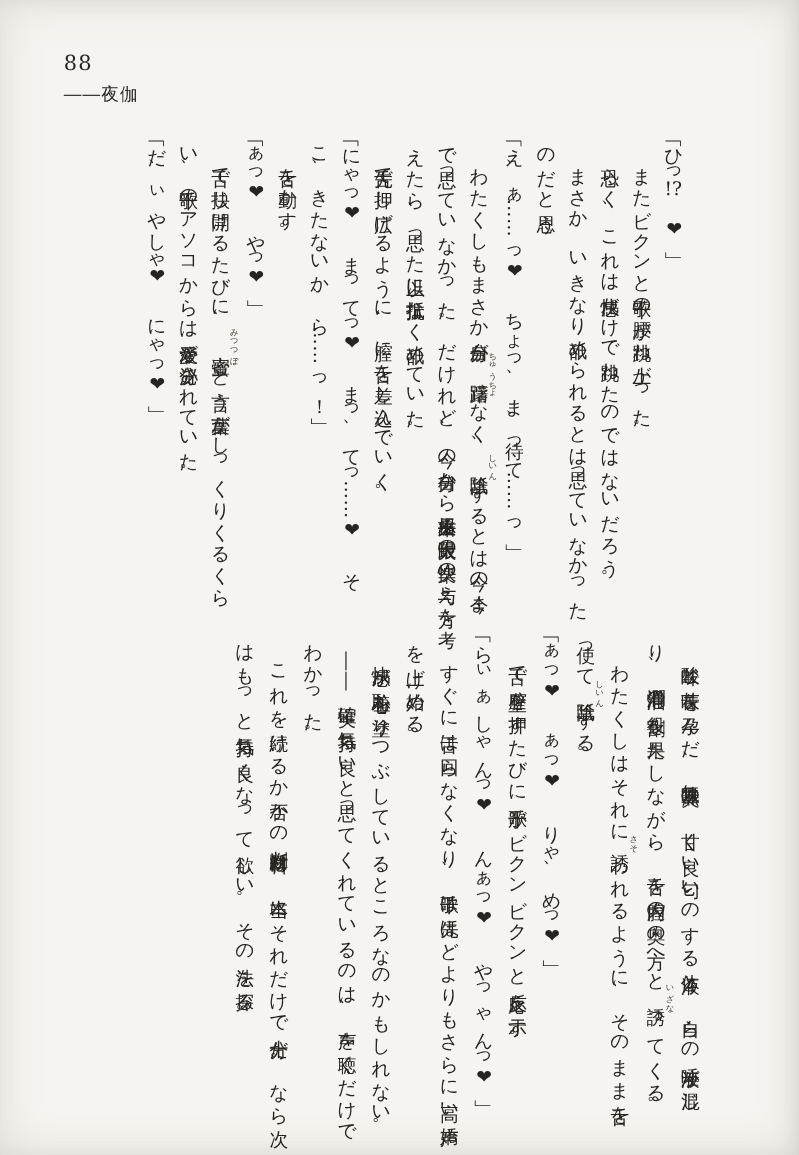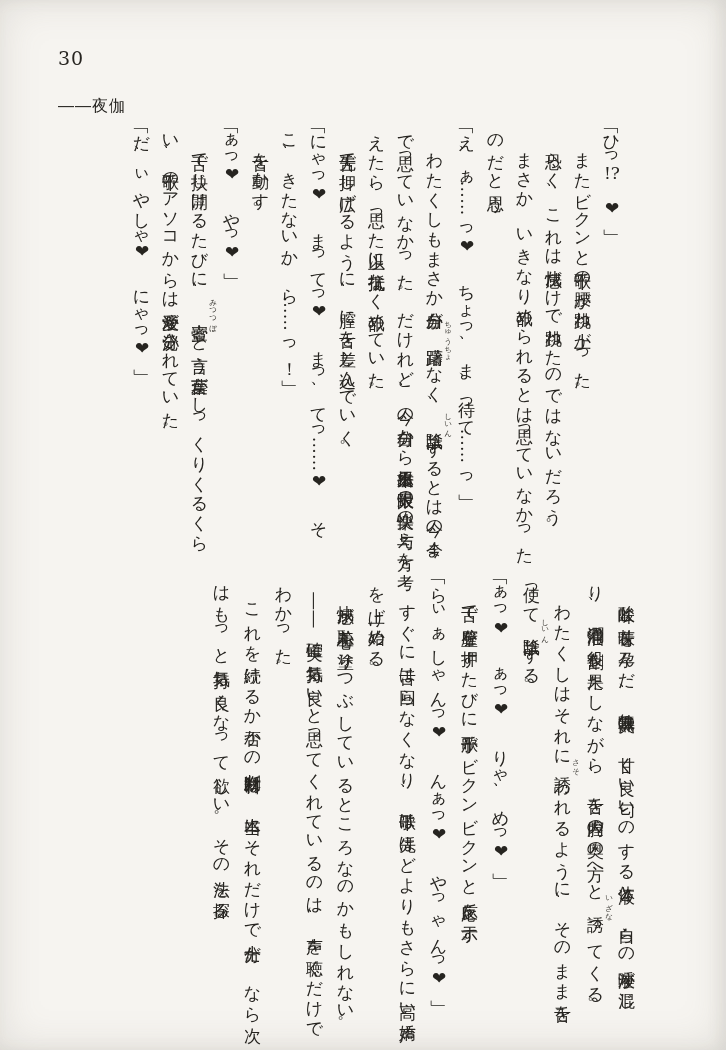--- a/index.html
+++ b/index.html
@@ -16,21 +16,21 @@
     box-shadow:inset 0 0 40px rgba(120,115,105,0.18), inset -6px 0 14px rgba(120,115,105,0.10);
   }
   .corner-header{
     position:absolute;top:44px;left:58px;
     line-height:1.5;
   }
   .page-number{
     font-size:19px;letter-spacing:1px;
   }
   .chapter-title{
-    font-size:16px;margin-top:21px;letter-spacing:1px;
+    font-size:16px;margin-top:1px;letter-spacing:1px;
   }
   .vblock{
     position:absolute;
     writing-mode:vertical-rl;
     text-orientation:mixed;
     font-size:17px;
     line-break:strict;
     word-break:normal;
   }
   .block-top{
@@ -51,21 +51,21 @@
   .tcy{
     text-combine-upright:all;
     letter-spacing:0;
   }
 </style>
 </head>
 <body>
 
 <div class="page" style="background: rgb(246, 244, 240); color: rgb(38, 36, 32);">
   <div class="corner-header">
-    <div class="page-number">30</div>
+    <div class="page-number">88</div>
     <div class="chapter-title">――夜伽</div>
   </div>
 
   <div class="vblock block-top">
       <p><span>「ひっ</span><span class="tcy">!?</span><span>　❤」</span></p>
       <p><span>　またビクンと千歌の腰が跳ね上がった。</span></p>
       <p><span>　恐らく、これは快感だけで跳ねたのではないだろう。</span></p>
       <p><span>　まさか、いきなり舐められるとは思っていなかったのだと思う。</span></p>
       <p><span>「え、ぁ……っ❤　ちょっ、ま、待って……っ」</span></p>
       <p><span>　わたくしもまさか自分が</span><ruby><span>躊躇</span><rt>ちゅうちょ</rt></ruby><span>なく、</span><ruby><span>舐陰</span><rt>しいん</rt></ruby><span>するとは今の今まで思っていなかった。だけれど、今の自分から提示出来る最大限の快楽の与え方を考えたら、思った以上に抵抗なく舐めていた。</span></p>

